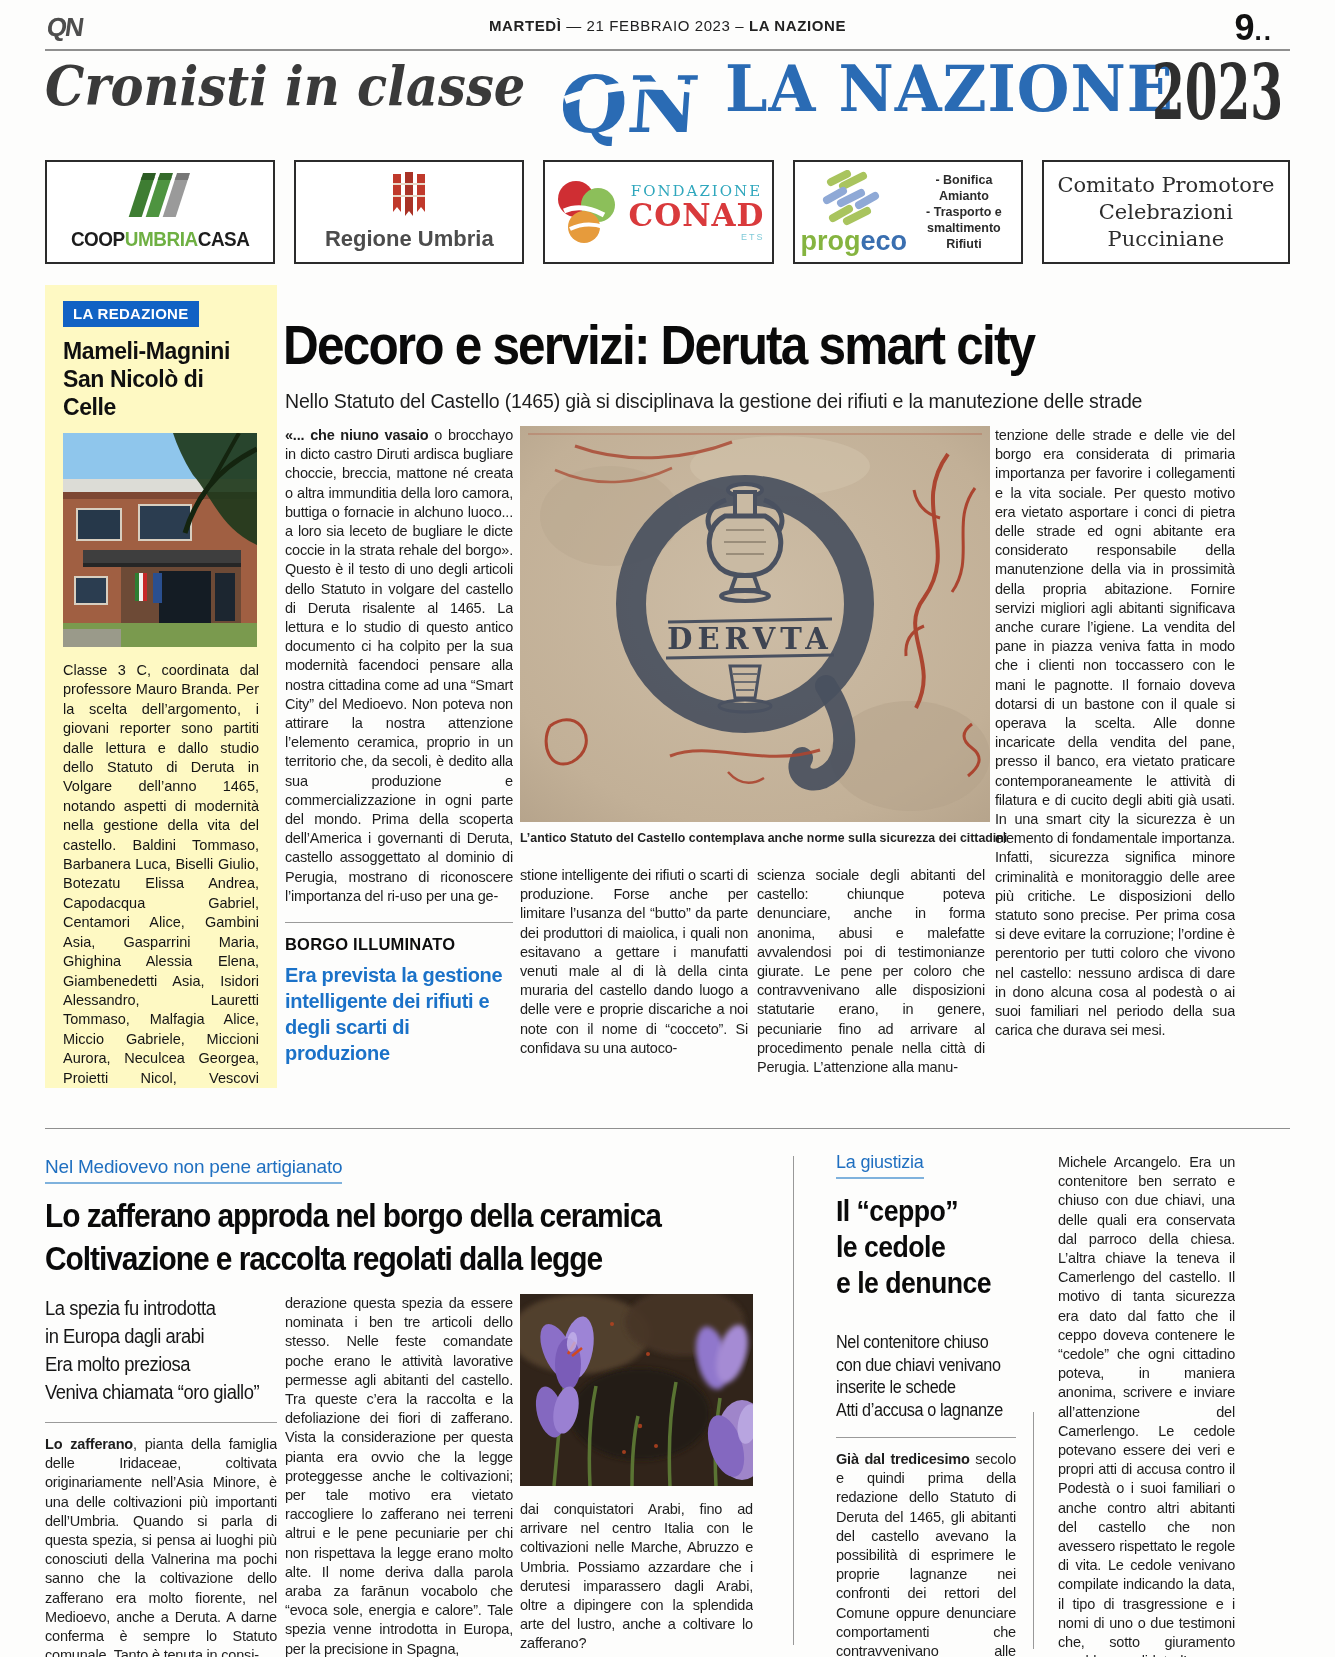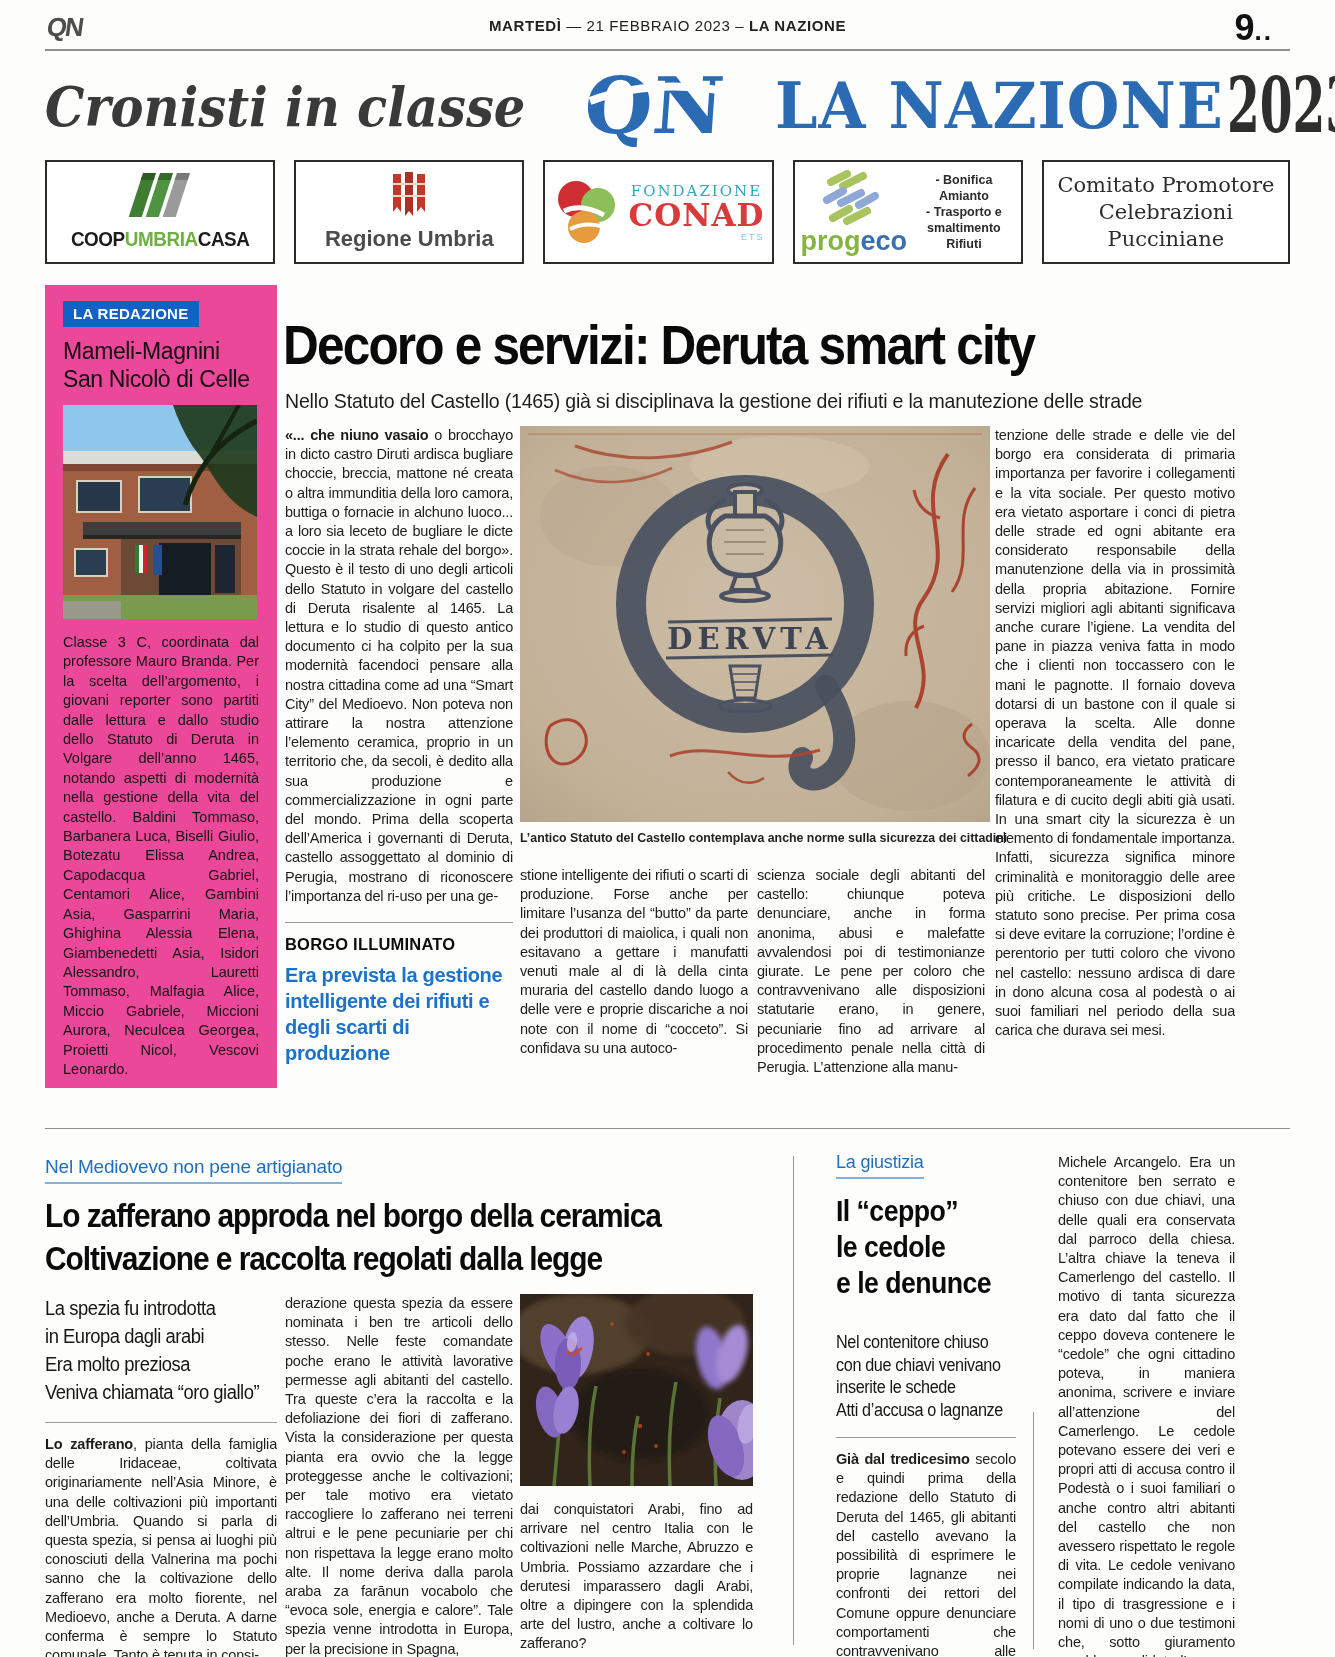--- a/index.html
+++ b/index.html
@@ -12,21 +12,21 @@
   
   .qn-small { font-weight:bold; font-size:26px; color:#4e4e4e; letter-spacing:-2px;
               transform:skewX(-8deg); display:inline-block; }
   .dateline { font-size:15px; letter-spacing:.6px; color:#222; white-space:nowrap; }
   .dateline b { font-weight:bold; }
   .pagenum { font-size:36px; font-weight:bold; color:#111; line-height:1; }
   .pagenum .dots { font-size:26px; letter-spacing:2px; }
   .toprule { left:45px; right:45px; top:49px; border-top:2px solid #8f8f8f; }
 
   
-  .masthead { left:45px; top:58px; width:1245px; height:96px; display:flex; align-items:center;gap:25px; }
+  .masthead { left:45px; top:58px; width:1245px; height:96px; display:flex; align-items:flex-start; }
   .script-title { font-family:"DejaVu Serif", serif; font-style:italic; font-weight:bold;
                   font-size:55px; color:#3a3a3a; white-space:nowrap;
                   transform:scaleX(.9); transform-origin:left bottom; line-height:1; }
   .brand-qn { margin-left:-18px; }
   .brand-name { font-family:"DejaVu Serif", serif; font-weight:bold; font-size:63px; color:#2a6bb4;
                 letter-spacing:1px; white-space:nowrap; line-height:1; margin-left:14px;
                 transform:scaleX(.96); transform-origin:left bottom;}
   .brand-year { font-family:"DejaVu Serif", serif; font-weight:bold; font-size:76px; color:#2e2e2e;
                 white-space:nowrap; line-height:.92; margin-left:-40px;
                 transform:scaleX(.62); transform-origin:left bottom; }
@@ -47,25 +47,25 @@
   .conad-ets { font-size:9px; color:#7fcad8; letter-spacing:2px; text-align:right; margin-top:1px; }
   .umbria-inner { display:flex; flex-direction:column; align-items:center; gap:4px; }
   .umbria-label { font-weight:bold; font-size:22px; color:#4c4c4c; }
   .progeco-inner { display:flex; align-items:center; gap:6px; padding:0 6px; }
   .progeco-word { font-weight:bold; font-size:27px; line-height:1; }
   .progeco-word .p1 { color:#85b440; } .progeco-word .p2 { color:#3a6fb0; }
   .progeco-services { font-weight:bold; font-size:12.5px; line-height:16px; color:#2b2b2b; text-align:center; }
   .comitato { font-family:"DejaVu Serif", serif; font-size:21px; line-height:27px; color:#2d2d2d; text-align:center; }
 
   
-  .redazione { left:45px; top:285px; width:232px; height:803px; background:#ec4899;
+  .redazione { left:45px; top:285px; width:232px; height:803px; background:#fef9c3;
                padding:16px 18px; box-sizing:border-box; overflow:hidden; }
   .badge { display:inline-block; background:#1162c4; color:#fff; font-weight:bold;
            font-size:15px; letter-spacing:.3px; padding:4px 10px 5px; }
-  .school-title { margin-top:10px; font-weight:normal; font-size:23px; line-height:28px; color:#101010;
+  .school-title { margin-top:10px; font-weight:bold; font-size:23px; line-height:28px; color:#101010;
                   letter-spacing:-.4px; }
   .school-photo { margin-top:12px; width:194px; height:214px; display:block; }
   .side-body { margin-top:14px; font-size:14.5px; line-height:19.4px; text-align:justify; color:#151515; }
 
   
   .headline-1 { left:283px; top:318px; font-size:55px; font-weight:800; letter-spacing:-2px;
                 color:#0a0a0a; white-space:nowrap; transform:scaleX(.9); transform-origin:left top;
                 line-height:1; }
   .subhead-1 { left:285px; top:389px; font-size:21px; color:#1d1d1d; letter-spacing:-.2px;
                white-space:nowrap; transform:scaleX(.93); transform-origin:left top; }

